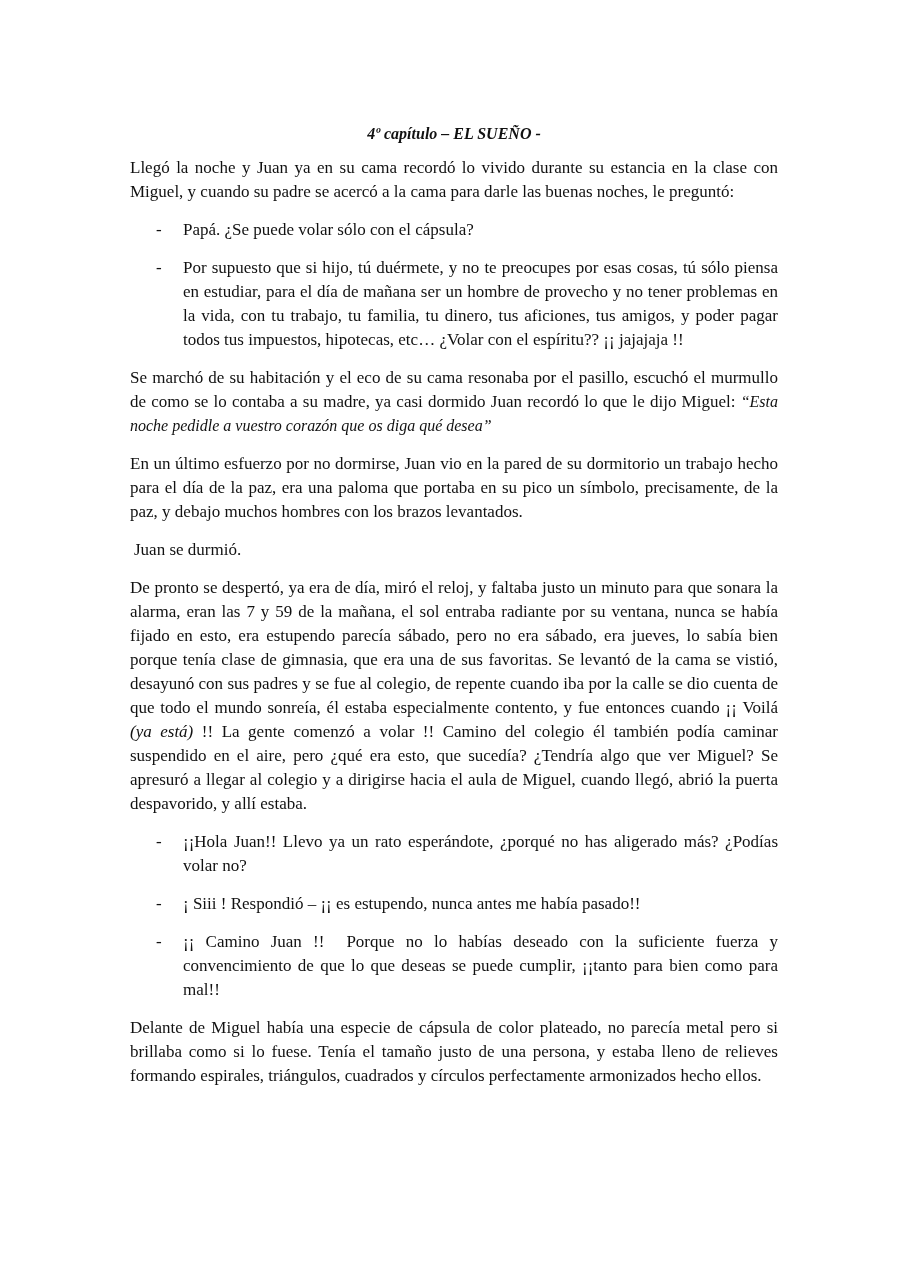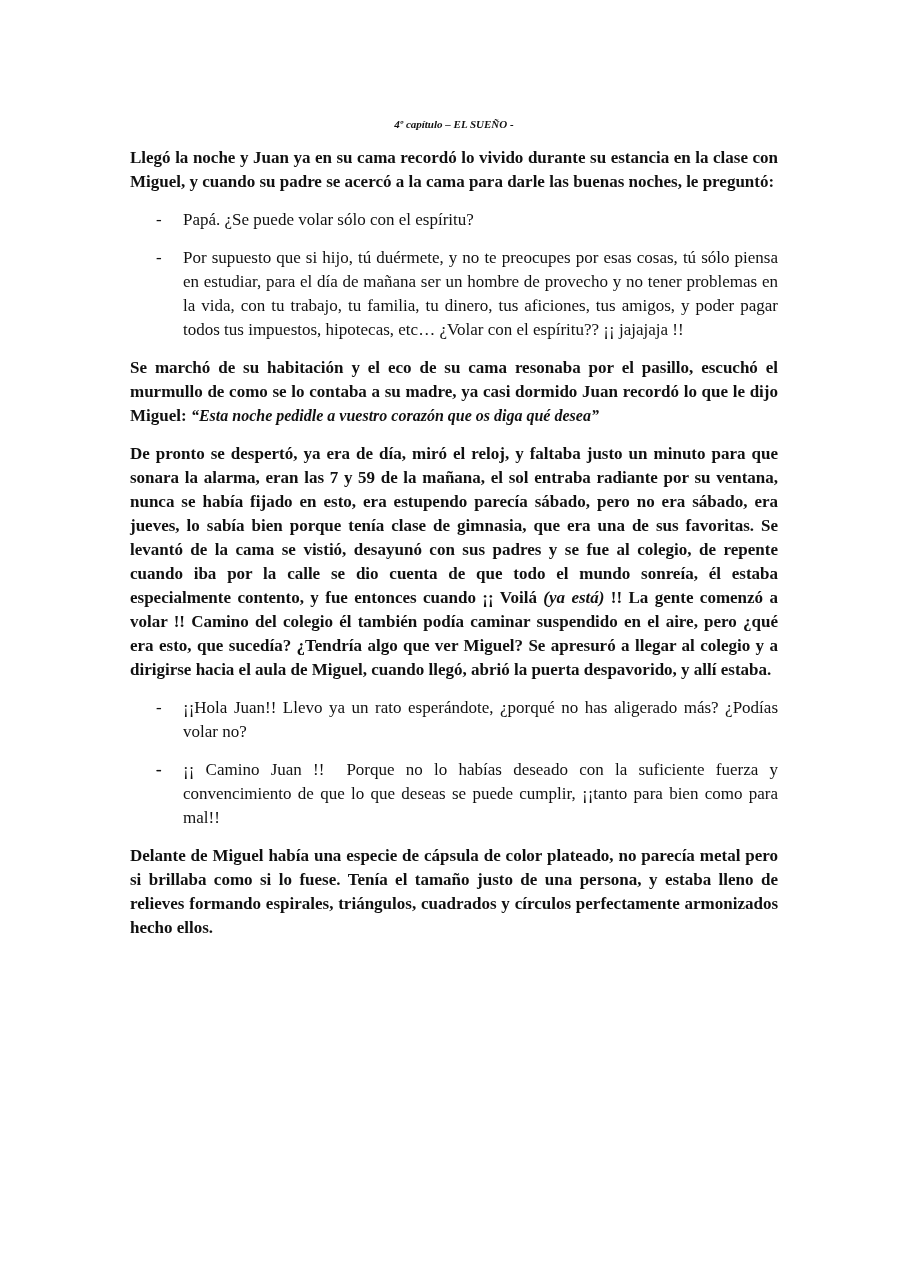--- a/index.html
+++ b/index.html
@@ -18,31 +18,30 @@
   .page {
     position: absolute;
     left: 130px;
     top: 104px;
     width: 648px;
   }
   .title {
     text-align: center;
     font-style: italic;
     font-weight: bold;
-    font-size: 11px;
+    font-size: 16px;
     line-height: 24px;
-    margin: 8px 0 10px 0;
+    margin: 18px 0 10px 0;
   }
   p.para {
     margin: 0 0 14px 0;
     font-size: 17px;
     line-height: 24px;
     text-align: justify;
     text-align-last: left;
-    font-weight: bold;
   }
   p.para.indent1 {
     text-indent: 4px;
   }
   .dialogue {
     list-style: none;
     margin: 0 0 14px 0;
     padding: 0;
   }
   .dialogue li {
@@ -69,41 +68,44 @@
 
 <div class="page">
 
   <div class="title">4º capítulo – EL SUEÑO -</div>
 
   <p class="para">Llegó la noche y Juan ya en su cama recordó lo vivido durante su estancia en la clase con Miguel, y cuando su padre se acercó a la cama para darle las buenas noches, le preguntó:</p>
 
   <ul class="dialogue">
     <li>
       <span class="dash">-</span>
-      <span>Papá. ¿Se puede volar sólo con el espíritu?</span>
+      <span>Papá. ¿Se puede volar sólo con el cápsula?</span>
     </li>
     <li>
       <span class="dash">-</span>
       <span>Por supuesto que si hijo, tú duérmete, y no te preocupes por esas cosas, tú sólo piensa en estudiar, para el día de mañana ser un hombre de provecho y no tener problemas en la vida, con tu trabajo, tu familia, tu dinero, tus aficiones, tus amigos, y poder pagar todos tus impuestos, hipotecas, etc… ¿Volar con el espíritu?? ¡¡ jajajaja !!</span>
     </li>
   </ul>
 
   <p class="para"><span>Se marchó de su habitación y el eco de su cama resonaba por el pasillo, escuchó el murmullo de como se lo contaba a su madre, ya casi dormido Juan recordó lo que le dijo Miguel: </span><span class="quote">“Esta noche pedidle a vuestro corazón que os diga qué desea”</span></p>
 
+  <p class="para">En un último esfuerzo por no dormirse, Juan vio en la pared de su dormitorio un trabajo hecho para el día de la paz, era una paloma que portaba en su pico un símbolo, precisamente, de la paz, y debajo muchos hombres con los brazos levantados.</p>
 
+  <p class="para indent1">Juan se durmió.</p>
 
   <p class="para"><span>De pronto se despertó, ya era de día, miró el reloj, y faltaba justo un minuto para que sonara la alarma, eran las 7 y 59 de la mañana, el sol entraba radiante por su ventana, nunca se había fijado en esto, era estupendo parecía sábado, pero no era sábado, era jueves, lo sabía bien porque tenía clase de gimnasia, que era una de sus favoritas. Se levantó de la cama se vistió, desayunó con sus padres y se fue al colegio, de repente cuando iba por la calle se dio cuenta de que todo el mundo sonreía, él estaba especialmente contento, y fue entonces cuando ¡¡ Voilá </span><span class="it">(ya está)</span><span> !! La gente comenzó a volar !! Camino del colegio él también podía caminar suspendido en el aire, pero ¿qué era esto, que sucedía? ¿Tendría algo que ver Miguel? Se apresuró a llegar al colegio y a dirigirse hacia el aula de Miguel, cuando llegó, abrió la puerta despavorido, y allí estaba.</span></p>
 
   <ul class="dialogue">
     <li>
       <span class="dash">-</span>
       <span>¡¡Hola Juan!! Llevo ya un rato esperándote, ¿porqué no has aligerado más? ¿Podías volar no?</span>
     </li>
     <li>
       <span class="dash">-</span>
+      <span>¡ Siii ! Respondió – ¡¡ es estupendo, nunca antes me había pasado!!</span>
     </li>
     <li>
       <span class="dash">-</span>
       <span>¡¡ Camino Juan !!</span><span class="gap"></span><span>Porque no lo habías deseado con la suficiente fuerza y convencimiento de que lo que deseas se puede cumplir, ¡¡tanto para bien como para mal!!</span>
     </li>
   </ul>
 
   <p class="para">Delante de Miguel había una especie de cápsula de color plateado, no parecía metal pero si brillaba como si lo fuese. Tenía el tamaño justo de una persona, y estaba lleno de relieves formando espirales, triángulos, cuadrados y círculos perfectamente armonizados hecho ellos.</p>
 
 </div>

